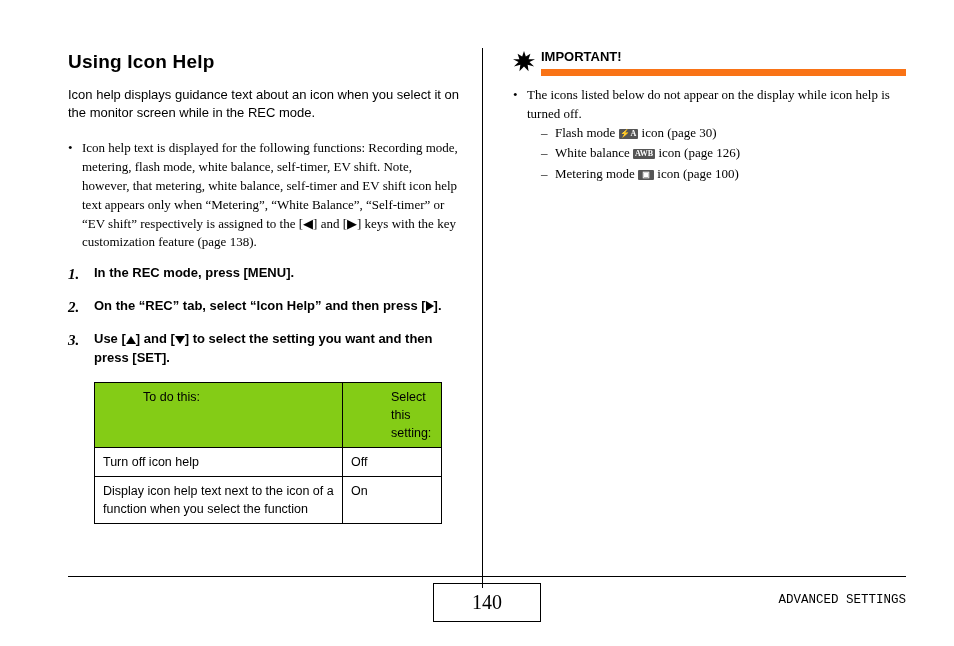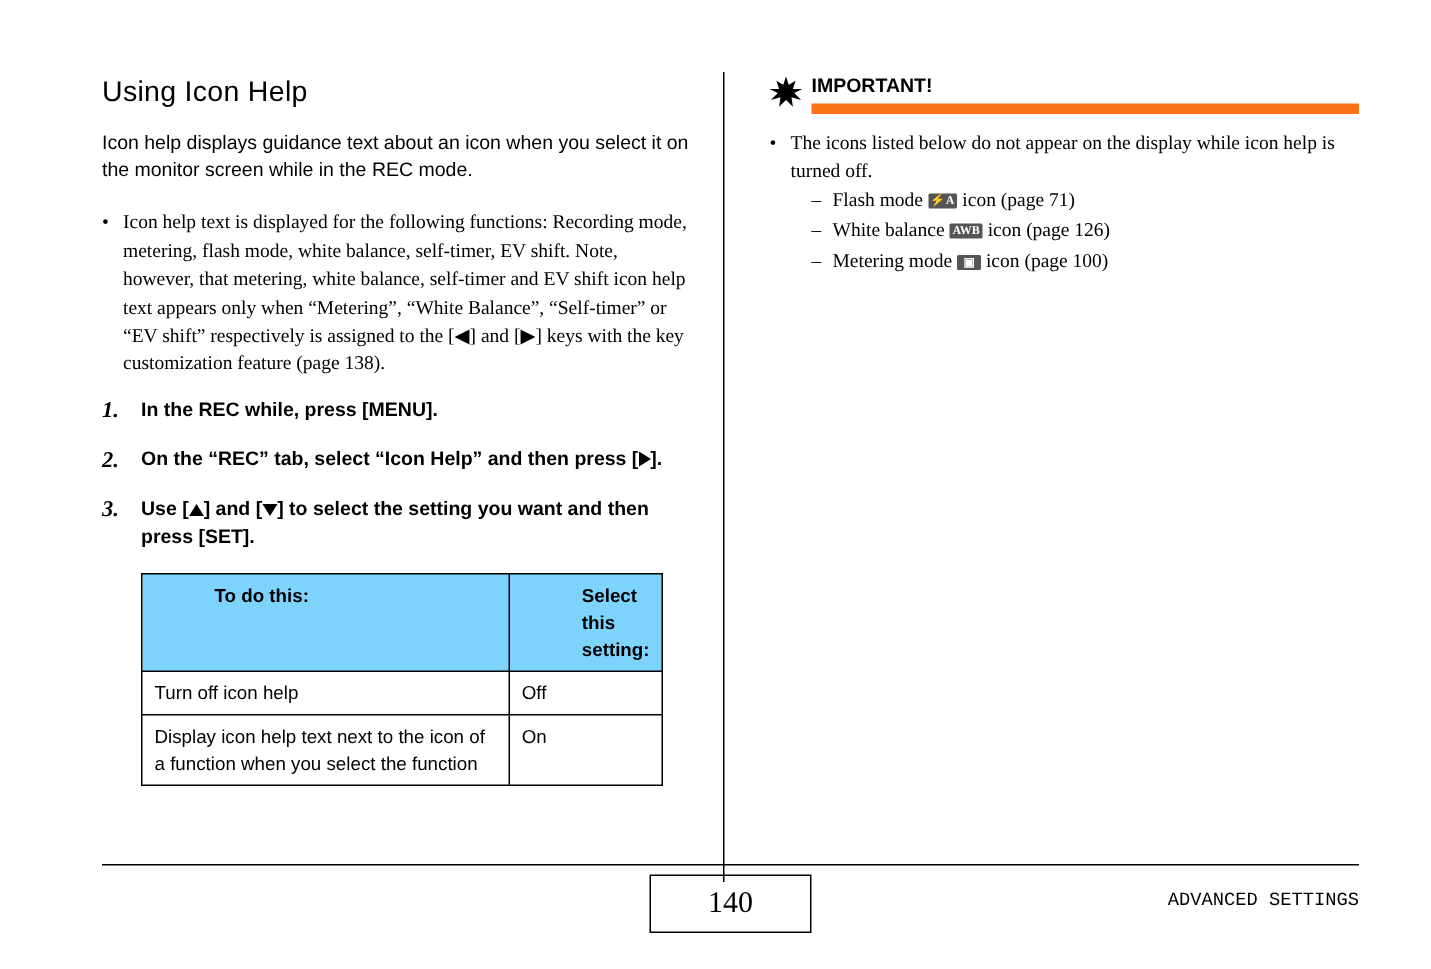--- a/index.html
+++ b/index.html
@@ -17,21 +17,21 @@
     display: flex;
     padding: 48px 48px 0 68px;
     gap: 0;
     height: 560px;
   }
   .col-left { width: 410px; padding-right: 18px; }
   .divider { width: 1px; background: #000; height: 540px; margin: 0 4px; }
   .col-right { flex: 1; padding-left: 26px; }
   h1 {
     font-size: 19px;
-    font-weight: normal;
+    font-weight: bold;
     margin-bottom: 10px;
     letter-spacing: 0.2px;
   }
   p.intro { margin-bottom: 16px; }
   ul.bul { list-style: none; padding-left: 0; font-family: Liberation Serif, serif; }
   ul.bul > li { position: relative; padding-left: 14px; margin-bottom: 4px; }
   ul.bul > li::before { content: "•"; position: absolute; left: 0; top: 0; }
   ol.steps { list-style: none; padding-left: 0; margin-top: 12px; }
   ol.steps > li { position: relative; padding-left: 26px; margin-bottom: 14px; }
   ol.steps .num { position: absolute; left: 0; top: 0; font-weight: bold; font-style: italic; font-size: 15px; font-family: Georgia, 'Times New Roman', serif; }
@@ -48,21 +48,21 @@
     margin-left: 26px;
     margin-top: 4px;
     font-size: 12.5px;
   }
   table.settings th, table.settings td {
     border: 1px solid #000;
     padding: 5px 8px;
     text-align: left;
     vertical-align: top;
   }
-  table.settings th { background: #7dd3fc; font-weight: bold; padding-left: 48px; }
+  table.settings th { background: #84cc16; font-weight: normal; padding-left: 48px; }
   table.settings th.c1 { width: 248px; }
   
   .important-block { display: flex; align-items: center; gap: 6px; margin-bottom: 10px; }
   .burst {
     display:inline-block; width:22px; height:22px; flex:0 0 22px;
   }
   .imp-label { font-weight: bold; border-bottom:7px solid #f97316; flex:1; padding-bottom:2px; font-size:13px; }
   .sub { list-style:none; padding-left:14px; }
   .sub > li { position:relative; padding-left:14px; margin-bottom:2px; }
   .sub > li::before { content:"–"; position:absolute; left:0; }
@@ -91,21 +91,21 @@
   <div class="col-left">
     <h1>Using Icon Help</h1>
     <p class="intro">Icon help displays guidance text about an icon when you select it on the monitor screen while in the REC mode.</p>
     <ul class="bul">
       <li>Icon help text is displayed for the following functions: Recording mode, metering, flash mode, white balance, self-timer, EV shift. Note, however, that metering, white balance, self-timer and EV shift icon help text appears only when “Metering”, “White Balance”, “Self-timer” or “EV shift” respectively is assigned to the [◀] and [▶] keys with the key customization feature (page 138).</li>
     </ul>
 
     <ol class="steps">
       <li>
         <span class="num">1.</span>
-        <span class="txt">In the REC while, press [MENU].</span>
+        <span class="txt">In the REC mode, press [MENU].</span>
       </li>
       <li>
         <span class="num">2.</span>
         <span class="txt">
           <span>On the “REC” tab, select “Icon Help” and then press [</span><span class="arrow-right"></span><span>].</span>
         </span>
       </li>
       <li>
         <span class="num">3.</span>
         <span class="txt">
@@ -143,21 +143,21 @@
             <polygon points="12,0 14,6 19,3 17,9 24,9 18,12 23,17 16,15 17,22 12,17 7,22 8,15 1,17 6,12 0,9 7,9 5,3 10,6" fill="#000"></polygon>
           </svg>
       </span>
       <span class="imp-label">IMPORTANT!</span>
     </div>
     <ul class="bul">
       <li>
         <span>The icons listed below do not appear on the display while icon help is turned off.</span>
         <ul class="sub">
           <li>
-            <span>Flash mode </span><span class="icon-box">⚡A</span><span> icon (page 71)</span>
+            <span>Flash mode </span><span class="icon-box">⚡A</span><span> icon (page 30)</span>
           </li>
           <li>
             <span>White balance </span><span class="icon-box">AWB</span><span> icon (page 126)</span>
           </li>
           <li>
             <span>Metering mode </span><span class="icon-box">▣</span><span> icon (page 100)</span>
           </li>
         </ul>
       </li>
     </ul>

